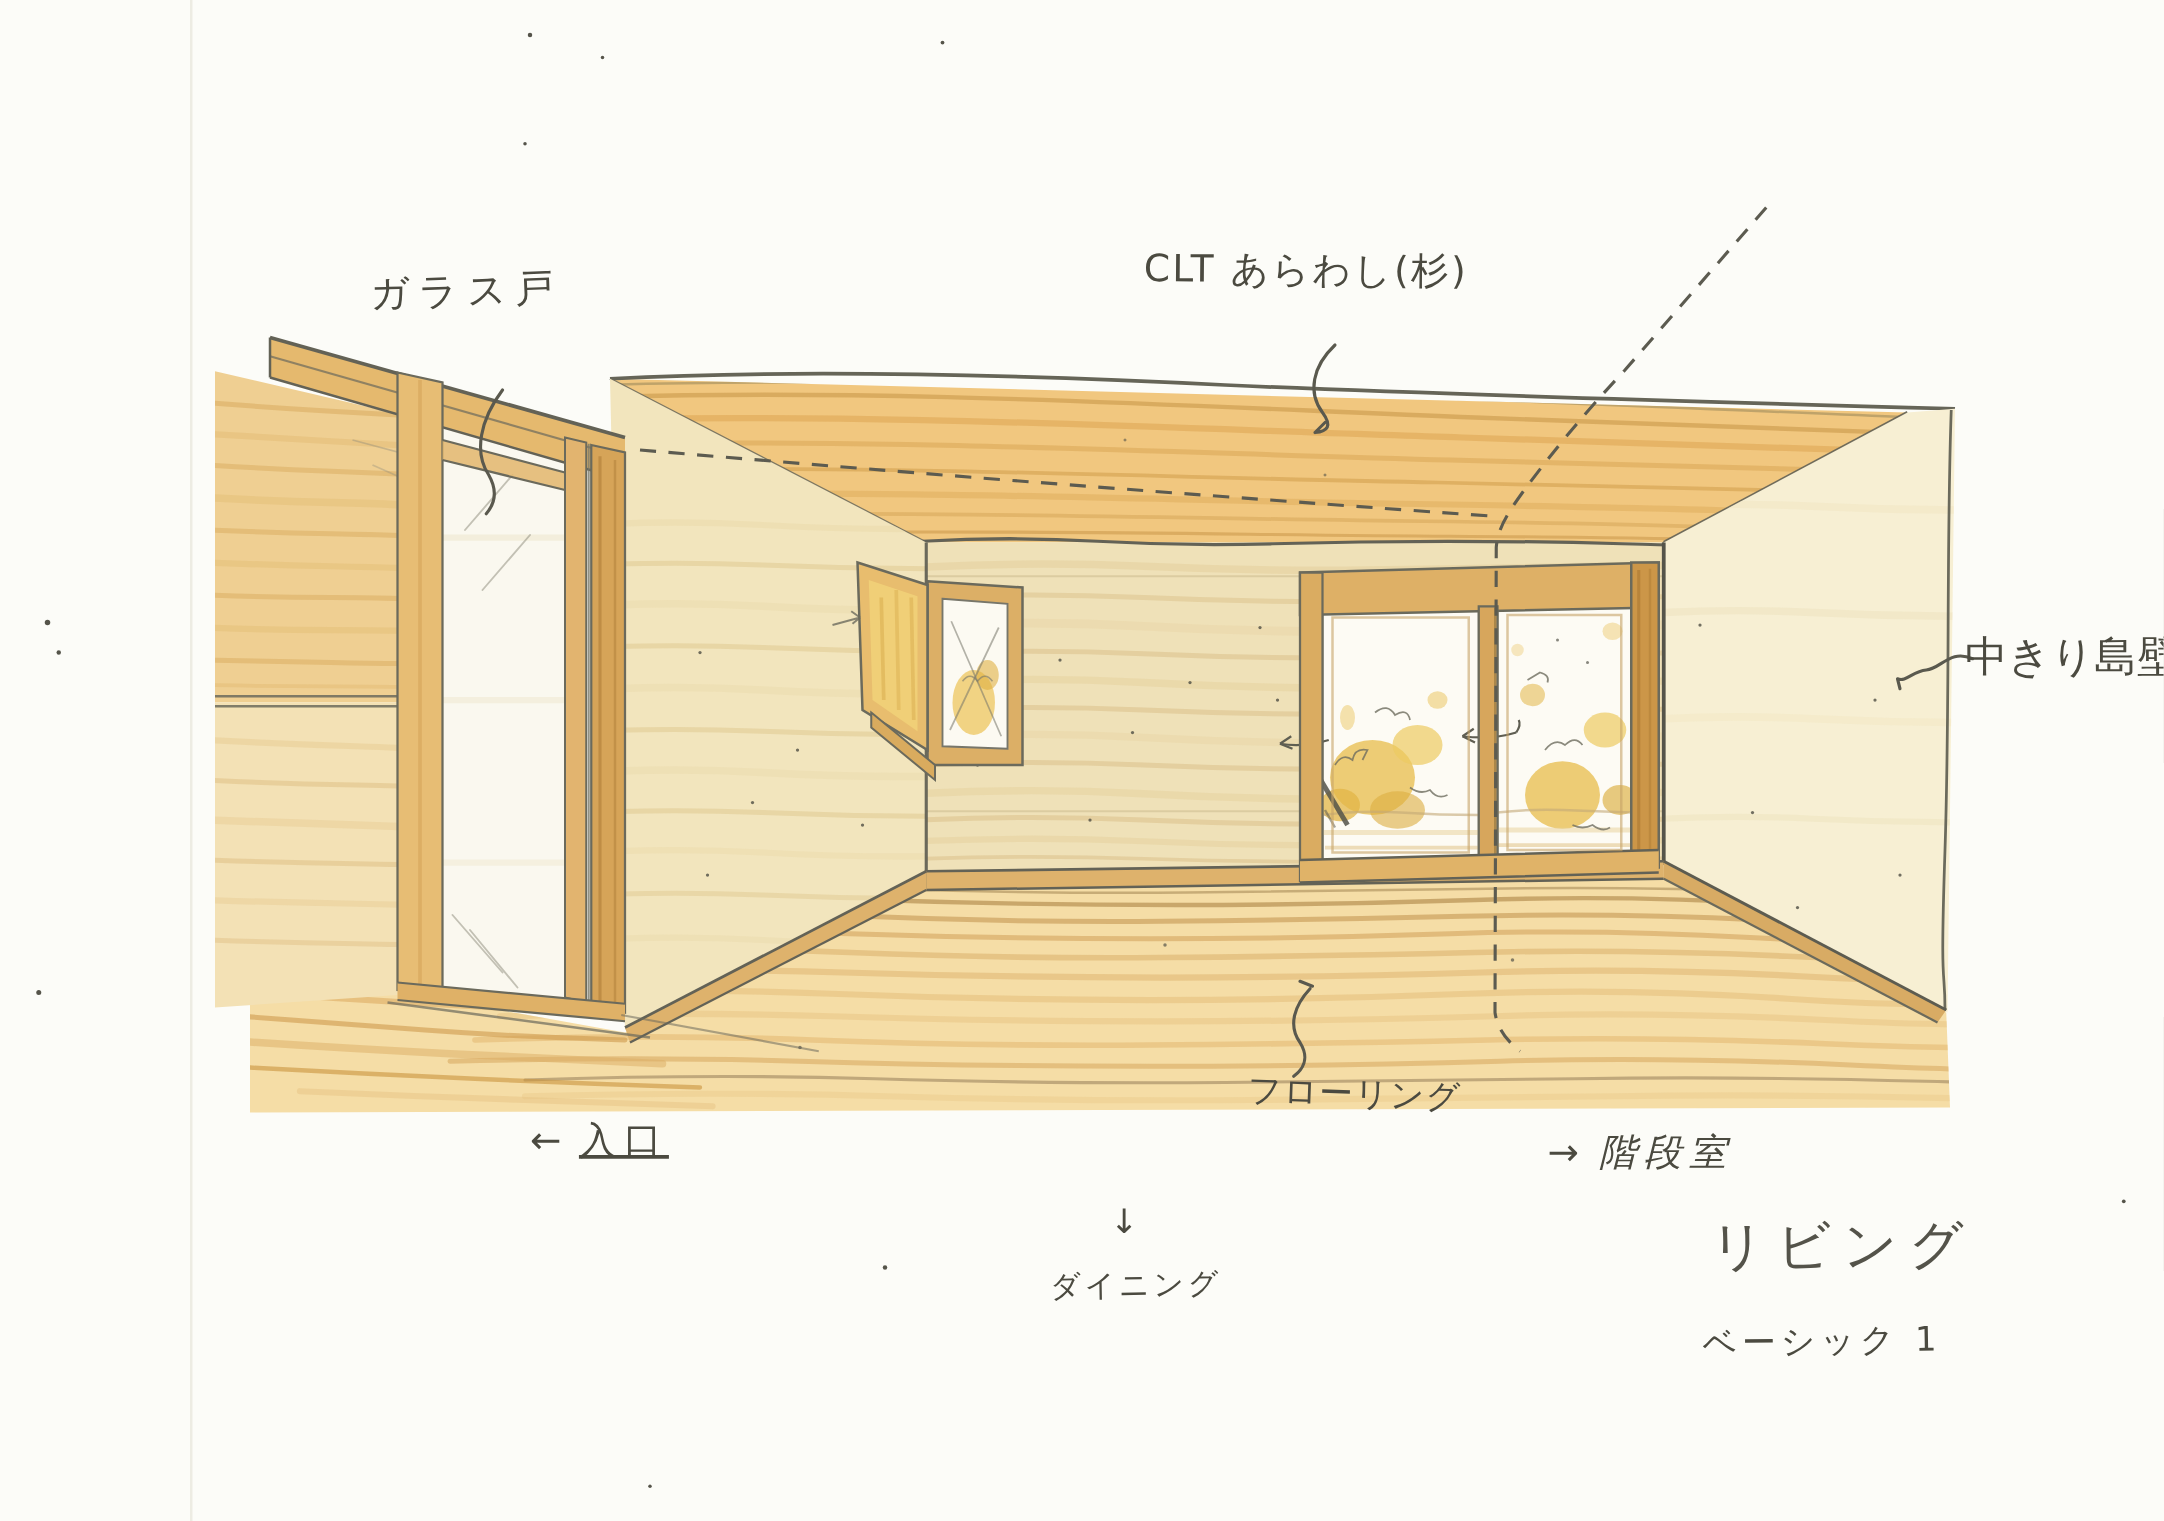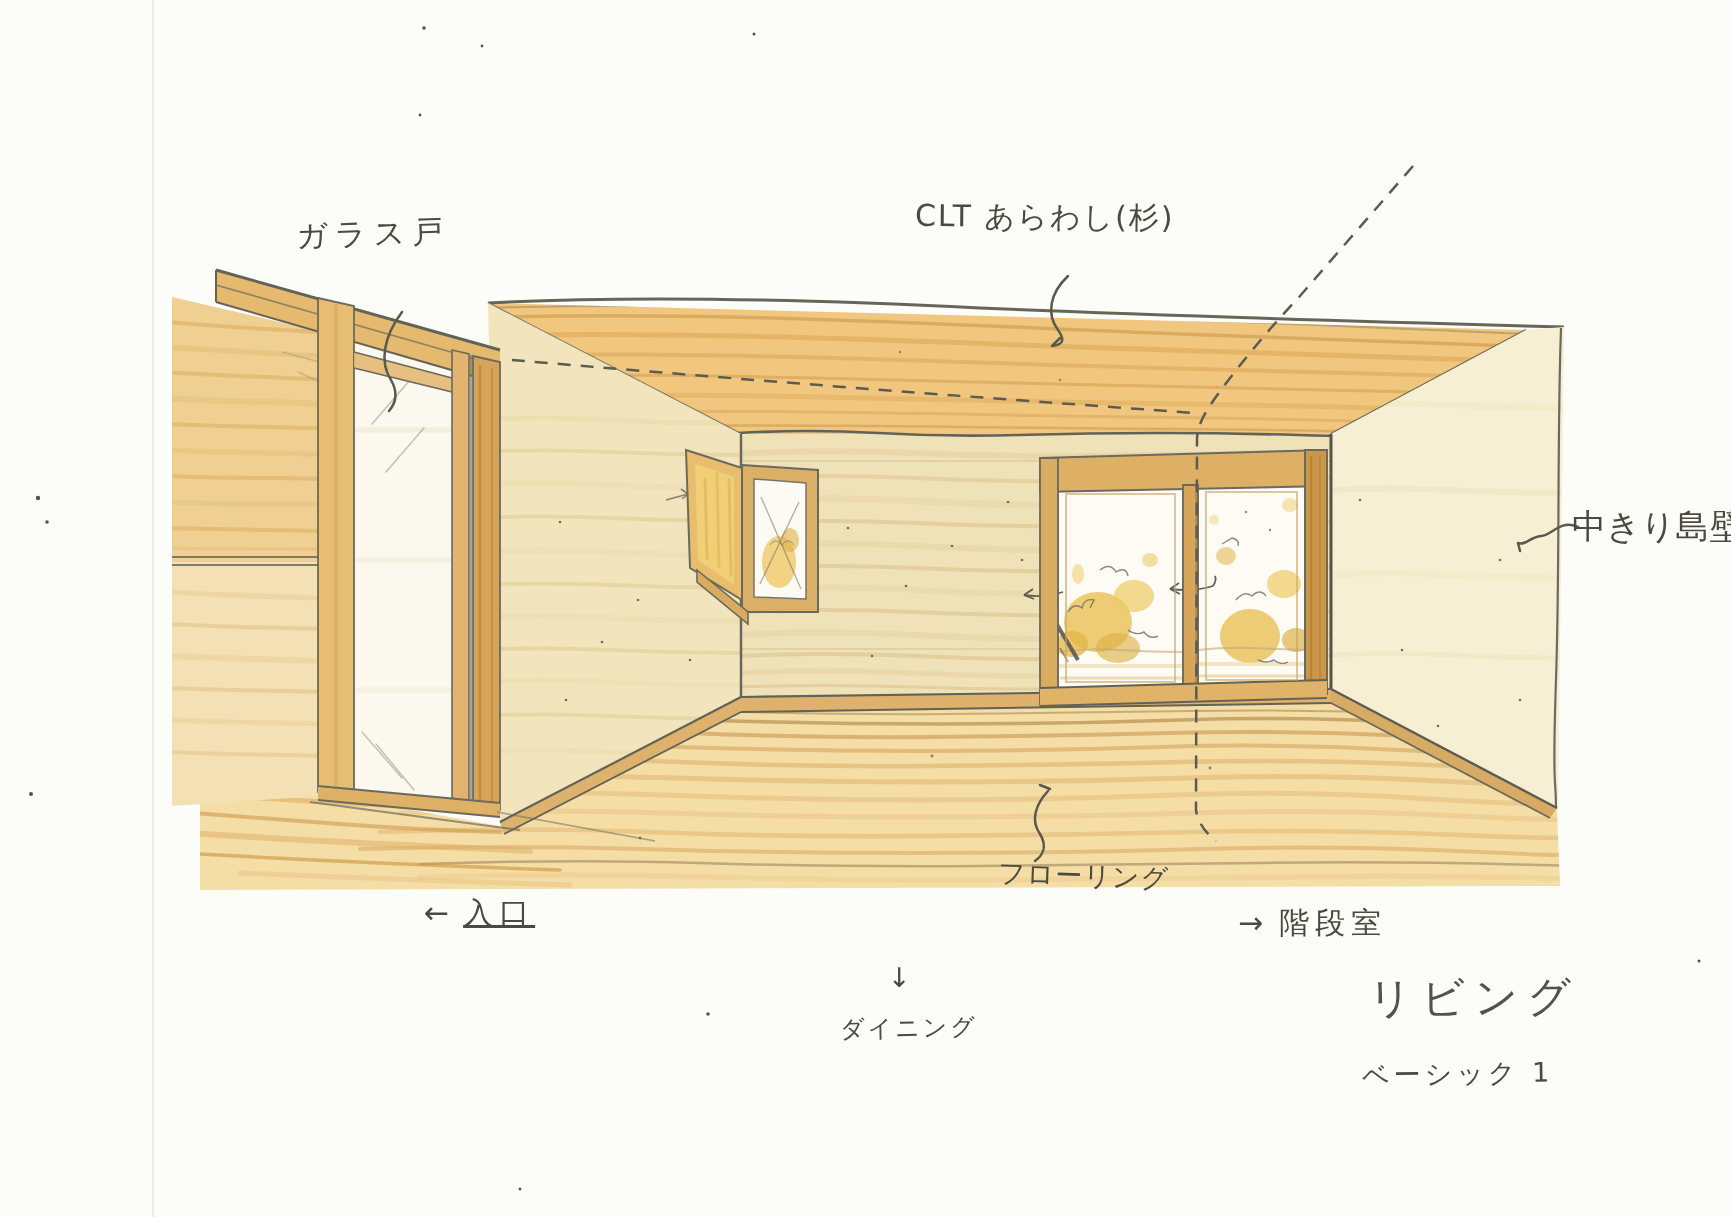--- a/index.html
+++ b/index.html
@@ -19,21 +19,21 @@
     line-height:1;
     user-select:none;
   }
   .lbl-glass-door{left:296px;top:218px;font-size:31px;letter-spacing:7px;transform:rotate(-2deg);}
   .lbl-clt{left:915px;top:202px;font-size:30px;letter-spacing:2px;transform:rotate(0.5deg);}
   .lbl-partition{left:1572px;top:509px;font-size:34px;letter-spacing:0;text-align:right;}
   .lbl-flooring{left:998px;top:862px;font-size:27px;letter-spacing:1px;transform:rotate(2deg);}
   .lbl-entrance{left:424px;top:898px;font-size:30px;display:flex;gap:14px;align-items:center;}
   .lbl-entrance .txt{letter-spacing:6px;text-decoration:underline;}
   .lbl-stairwell{left:1238px;top:908px;font-size:30px;display:flex;gap:16px;align-items:center;}
-  .lbl-stairwell .txt{letter-spacing:6px;}
+  .lbl-stairwell .txt{letter-spacing:6px;font-style:italic;}
   .lbl-dining-arrow{left:888px;top:964px;font-size:27px;}
   .lbl-dining{left:840px;top:1016px;font-size:24px;letter-spacing:3px;transform:rotate(-1deg);}
   .lbl-title{left:1368px;top:976px;font-size:43px;letter-spacing:9px;transform:rotate(-0.5deg);color:#54534a;}
   .lbl-subtitle{left:1362px;top:1060px;font-size:27px;letter-spacing:4px;transform:rotate(-1deg);}
 </style>
 </head>
 <body>
 
 <div id="paper">
 

